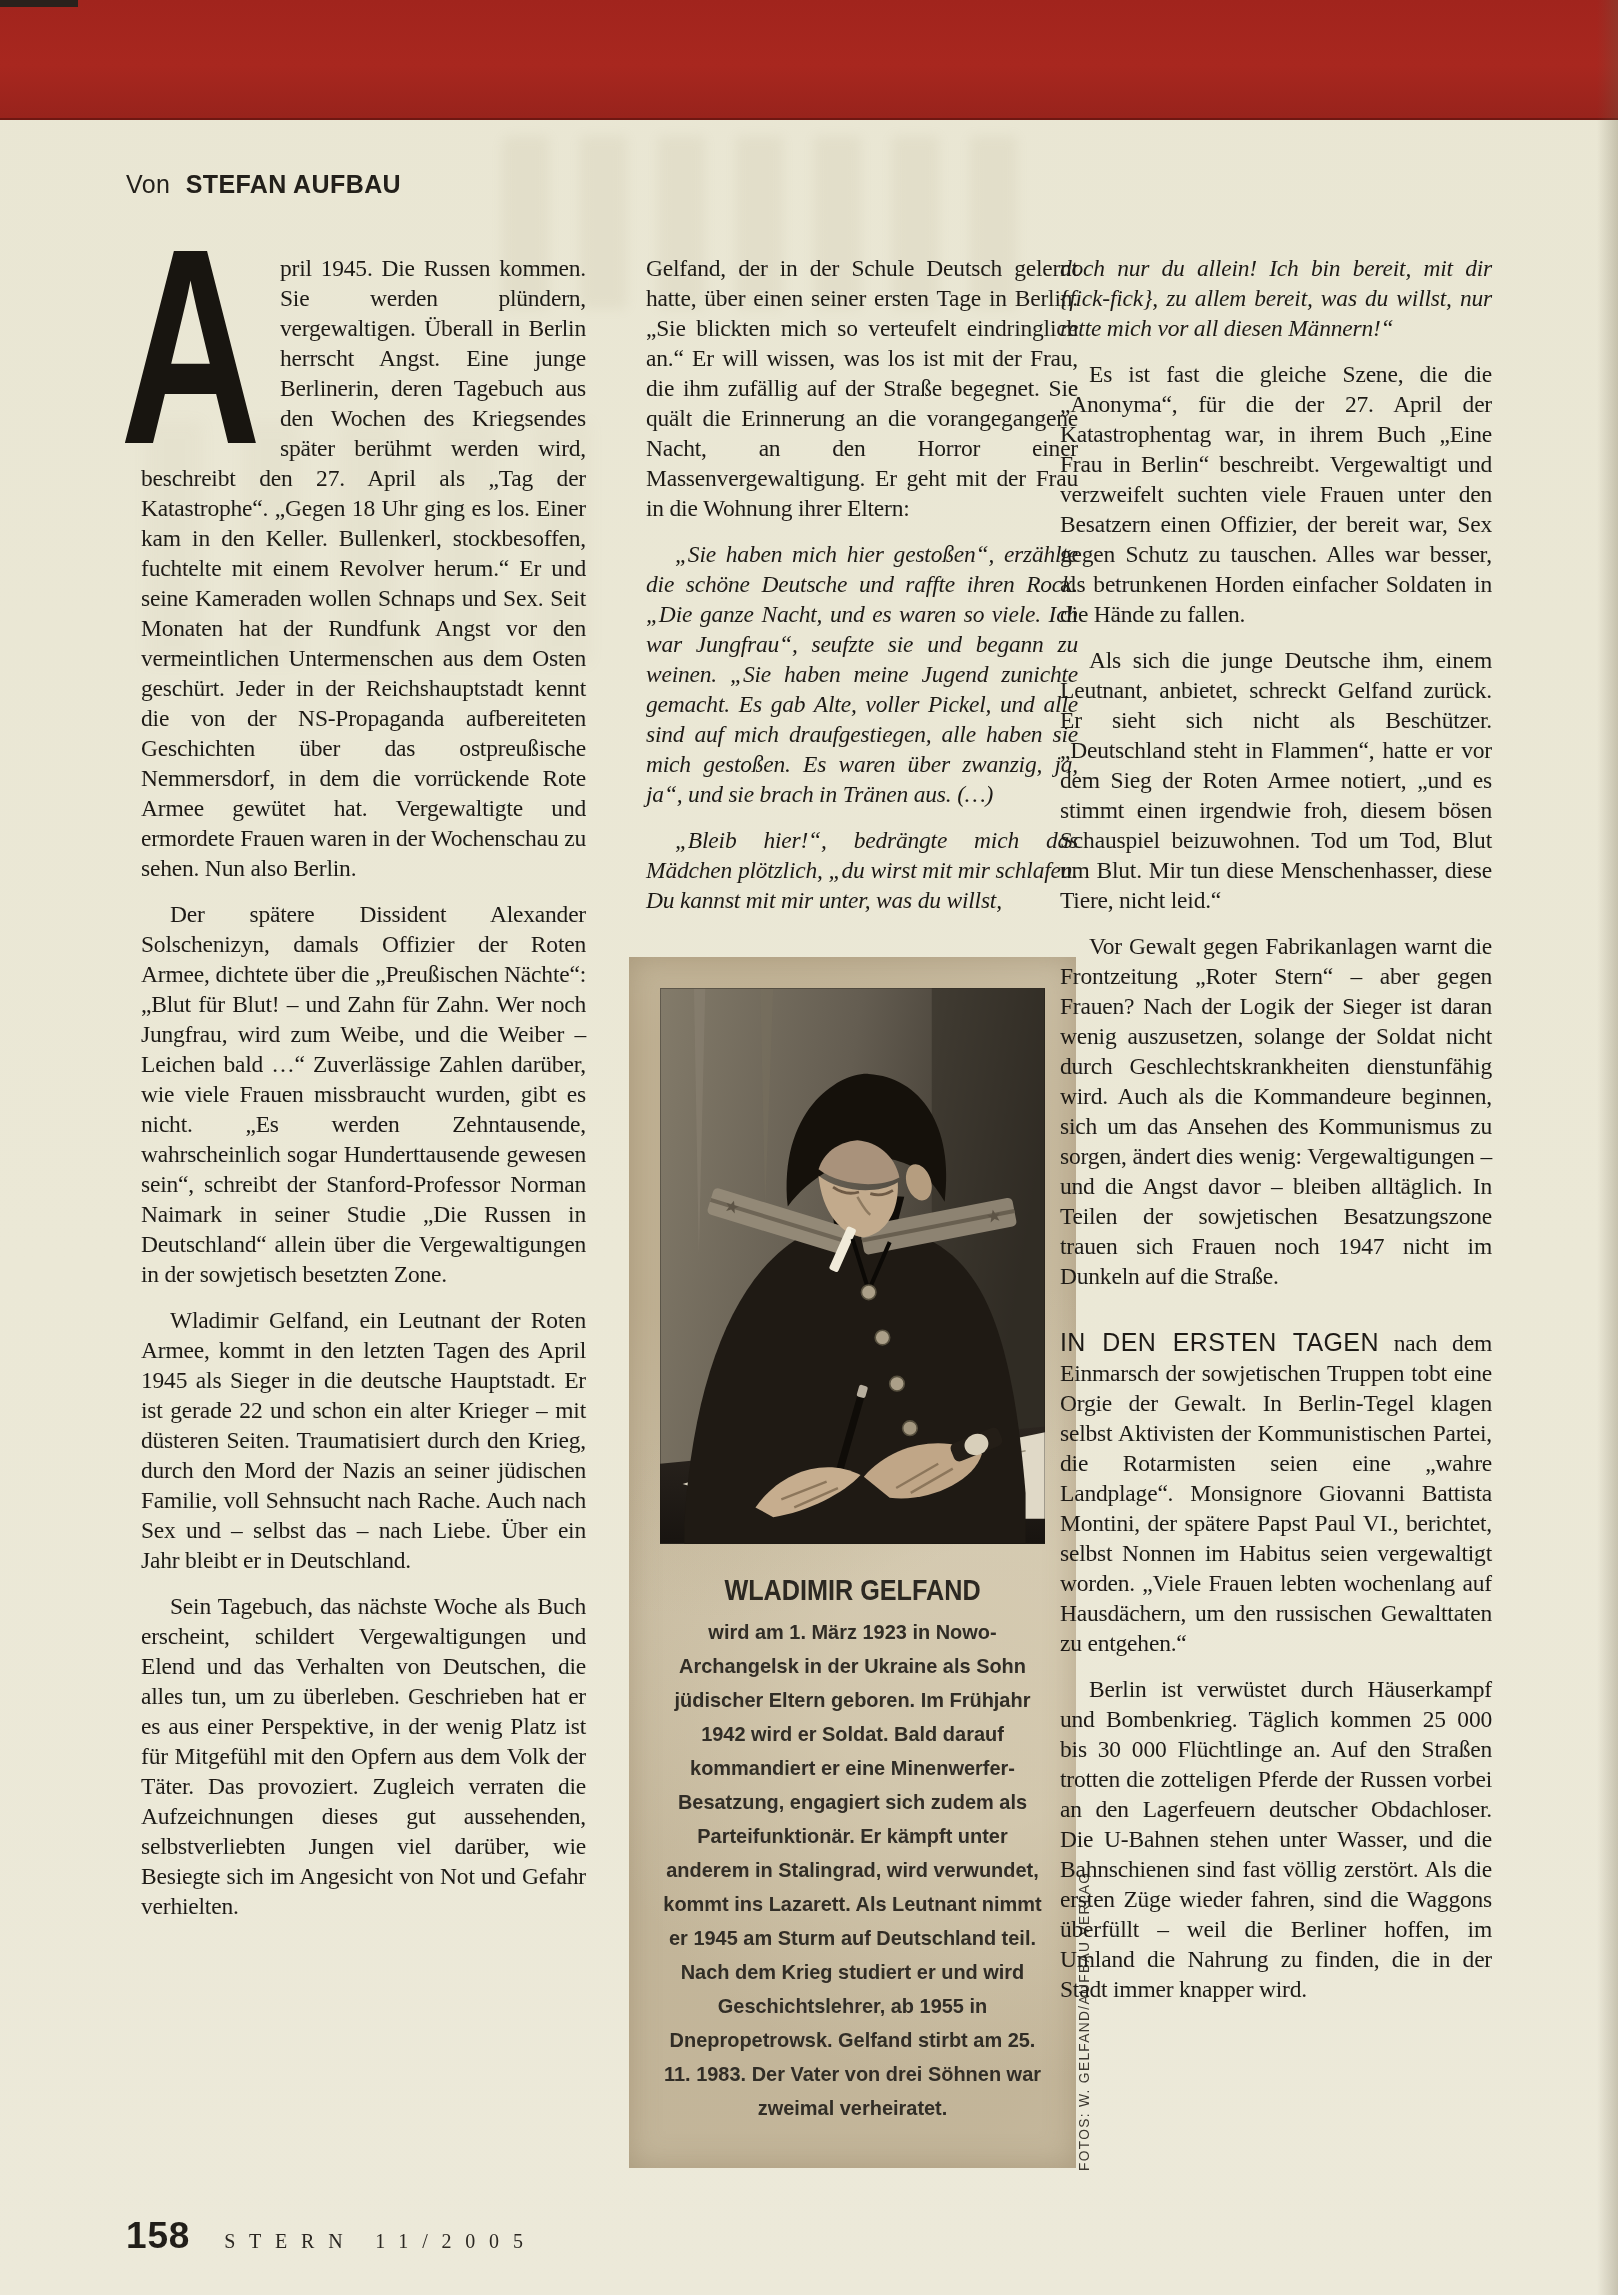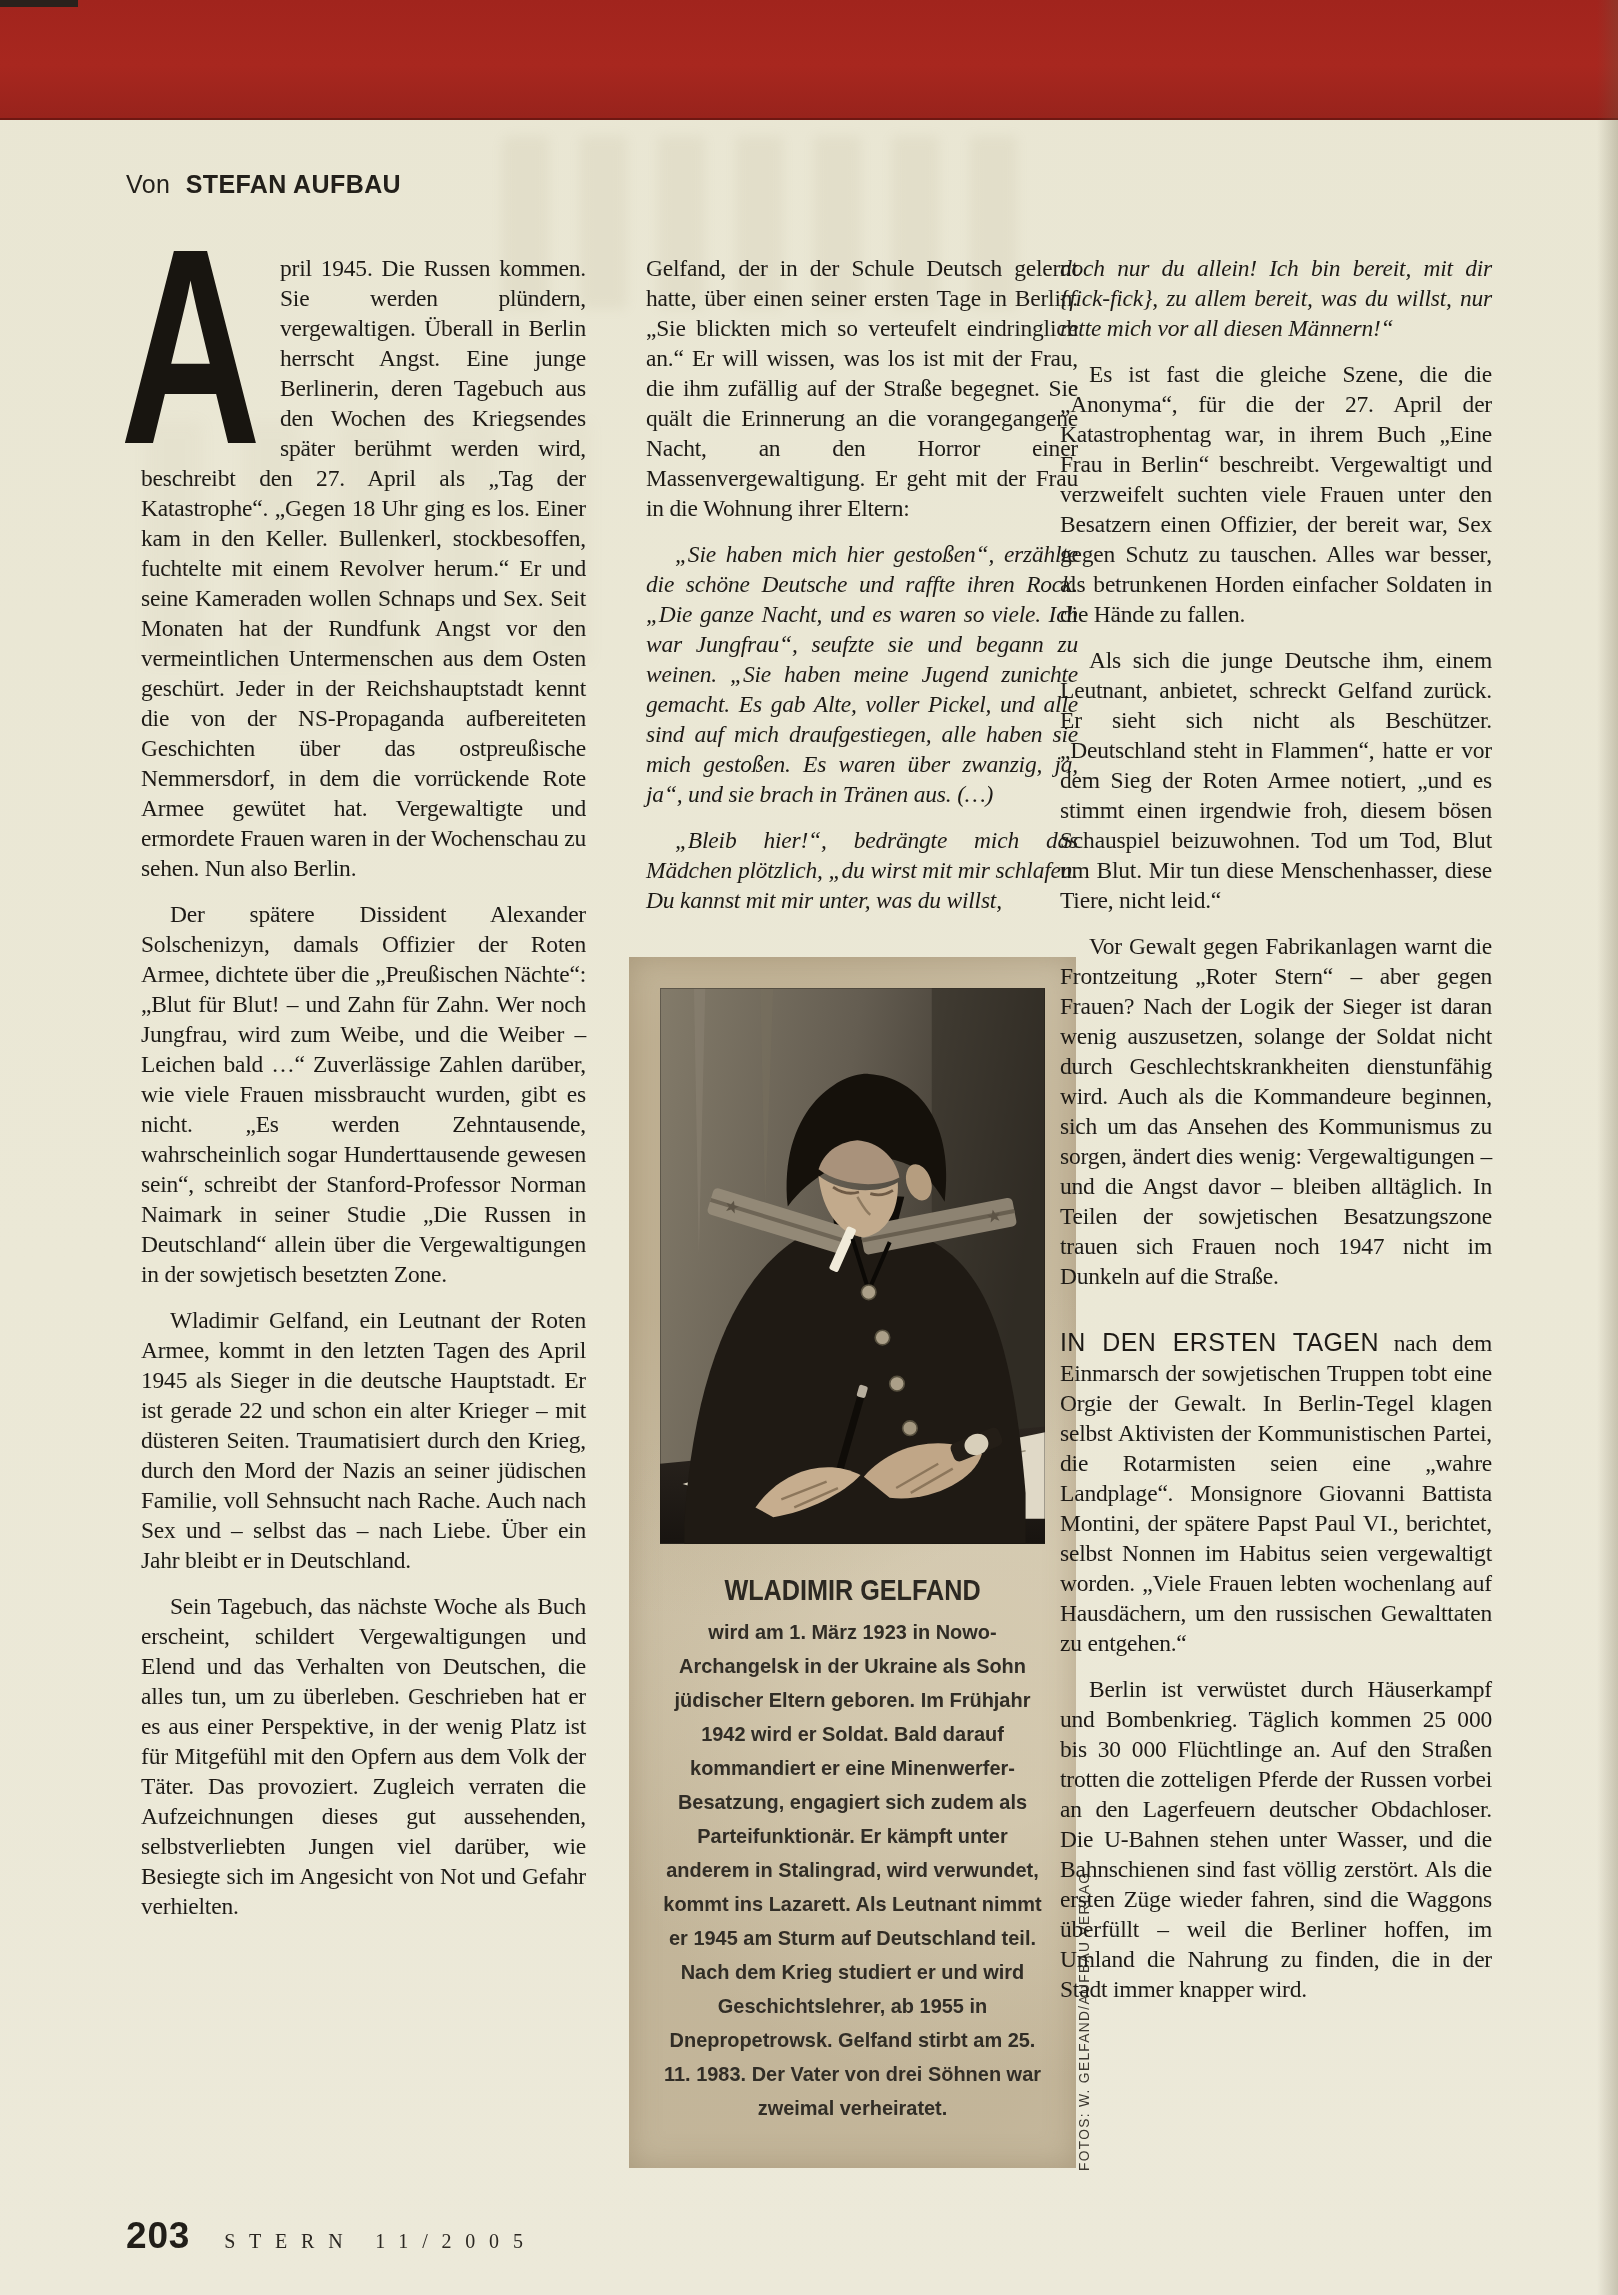--- a/index.html
+++ b/index.html
@@ -144,17 +144,17 @@
   <div class="col col3">
       <p class="para italic-plain">doch nur du allein! Ich bin bereit, mit dir {fick-fick}, zu allem bereit, was du willst, nur rette mich vor all diesen Männern!“</p>
       <p class="para indent">Es ist fast die gleiche Szene, die die „Anonyma“, für die der 27. April der Katastrophentag war, in ihrem Buch „Eine Frau in Berlin“ beschreibt. Vergewaltigt und verzweifelt suchten viele Frauen unter den Besatzern einen Offizier, der bereit war, Sex gegen Schutz zu tauschen. Alles war besser, als betrunkenen Horden einfacher Soldaten in die Hände zu fallen.</p>
       <p class="para indent">Als sich die junge Deutsche ihm, einem Leutnant, anbietet, schreckt Gelfand zurück. Er sieht sich nicht als Beschützer. „Deutschland steht in Flammen“, hatte er vor dem Sieg der Roten Armee notiert, „und es stimmt einen irgendwie froh, diesem bösen Schauspiel beizuwohnen. Tod um Tod, Blut um Blut. Mir tun diese Menschenhasser, diese Tiere, nicht leid.“</p>
       <p class="para indent">Vor Gewalt gegen Fabrikanlagen warnt die Frontzeitung „Roter Stern“ – aber gegen Frauen? Nach der Logik der Sieger ist daran wenig auszusetzen, solange der Soldat nicht durch Geschlechtskrankheiten dienstunfähig wird. Auch als die Kommandeure beginnen, sich um das Ansehen des Kommunismus zu sorgen, ändert dies wenig: Vergewaltigungen – und die Angst davor – bleiben alltäglich. In Teilen der sowjetischen Besatzungszone trauen sich Frauen noch 1947 nicht im Dunkeln auf die Straße.</p>
       <p class="para lead-after-gap"><span class="lead">IN DEN ERSTEN TAGEN</span> nach dem Einmarsch der sowjetischen Truppen tobt eine Orgie der Gewalt. In Berlin-Tegel klagen selbst Aktivisten der Kommunistischen Partei, die Rotarmisten seien eine „wahre Landplage“. Monsignore Giovanni Battista Montini, der spätere Papst Paul VI., berichtet, selbst Nonnen im Habitus seien vergewaltigt worden. „Viele Frauen lebten wochenlang auf Hausdächern, um den russischen Gewalttaten zu entgehen.“</p>
       <p class="para indent">Berlin ist verwüstet durch Häuserkampf und Bombenkrieg. Täglich kommen 25 000 bis 30 000 Flüchtlinge an. Auf den Straßen trotten die zotteligen Pferde der Russen vorbei an den Lagerfeuern deutscher Obdachloser. Die U-Bahnen stehen unter Wasser, und die Bahnschienen sind fast völlig zerstört. Als die ersten Züge wieder fahren, sind die Waggons überfüllt – weil die Berliner hoffen, im Umland die Nahrung zu finden, die in der Stadt immer knapper wird.</p>
     </div>
 
   <div class="footer">
-    <span class="pagenum">203</span>
+    <span class="pagenum">158</span>
     <span class="mag">STERN 11/2005</span>
   </div>
 </div>
 
 
 </body></html>

